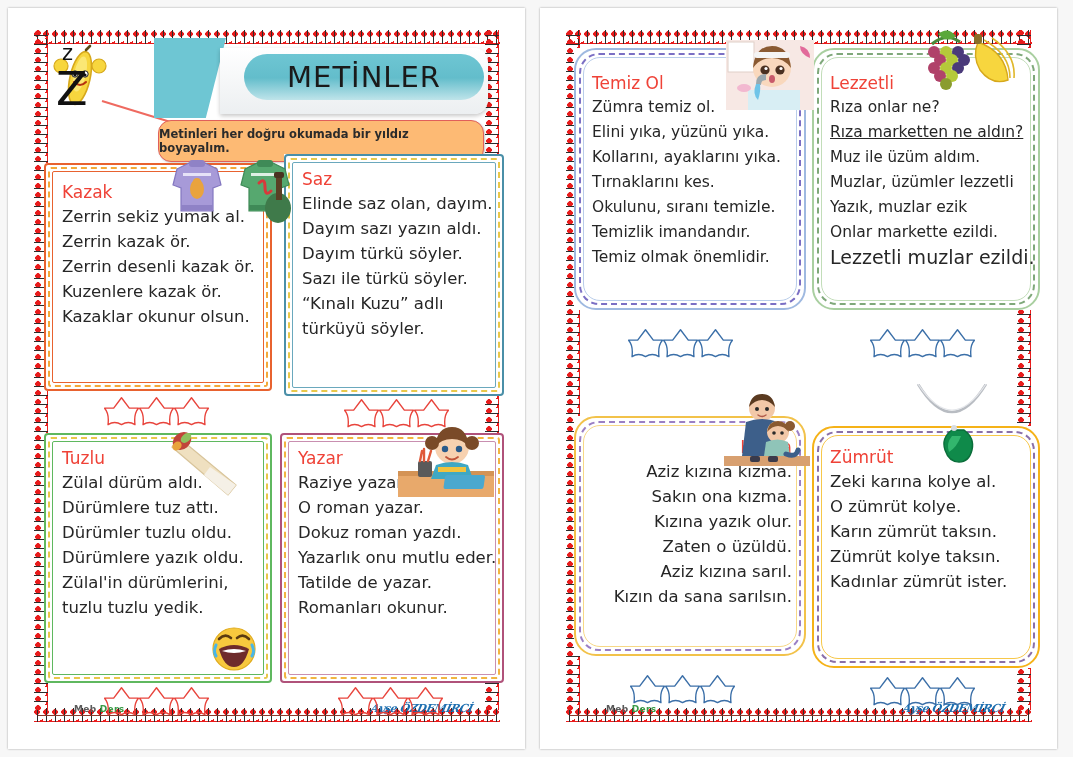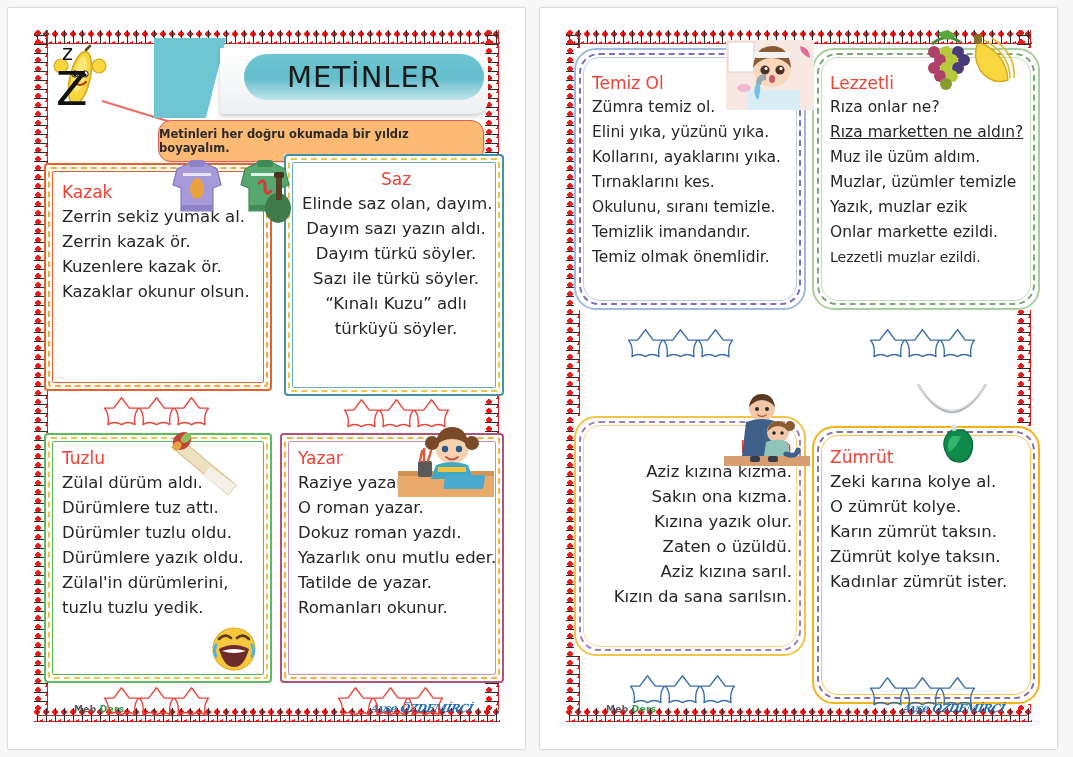--- a/index.html
+++ b/index.html
@@ -243,38 +243,39 @@
           <span>Metinleri her doğru okumada bir yıldız boyayalım.</span>
         </div>
         <div class="tbox " style="left: 36px; top: 155px; width: 228px; height: 228px; padding-left: 40px;">
           <div class="outer" style="border: 2px solid rgb(232, 98, 47);"></div>
           <div class="dash" style="border-color: rgb(244, 169, 58);"></div>
           <div class="inner" style="border-color: rgb(232, 98, 47);"></div>
           <div class="tb-content" style="top: 18px;">
             <div class="tb-title" style="color: rgb(239, 66, 55);">Kazak</div>
             <div class="tb-line sm">Zerrin sekiz yumak al.</div>
             <div class="tb-line sm">Zerrin kazak ör.</div>
+            <div class="tb-line sm">Zerrin desenli kazak ör.</div>
             <div class="tb-line sm">Kuzenlere kazak ör.</div>
             <div class="tb-line sm">Kazaklar okunur olsun.</div>
           </div>
         </div>
         <div class="art" style="left: 151px; top: 147px; width: 145px; height: 62px;"><svg width="145" height="62" viewBox="0 0 145 62">
             <path d="M18 14 L30 8 L46 8 L58 14 L62 30 L54 33 L54 56 L22 56 L22 33 L14 30 Z" fill="#a79ad8" stroke="#8377c0" stroke-width="1.2"></path>
             <rect x="30" y="5" width="16" height="7" rx="3" fill="#8f82c6"></rect>
             <rect x="24" y="18" width="28" height="3" fill="#e6e2f7"></rect>
             <rect x="22" y="50" width="32" height="5" fill="#8f82c6"></rect>
             <ellipse cx="38" cy="34" rx="7" ry="10" fill="#e9a33e"></ellipse>
             <circle cx="38" cy="27" r="4" fill="#e9a33e"></circle>
             <path d="M86 14 L98 8 L114 8 L126 14 L130 30 L122 33 L122 56 L90 56 L90 33 L82 30 Z" fill="#56a86f" stroke="#3f8a57" stroke-width="1.2"></path>
             <rect x="98" y="5" width="16" height="7" rx="3" fill="#3f8a57"></rect>
             <rect x="92" y="18" width="28" height="3" fill="#dff0e4"></rect>
             <rect x="90" y="50" width="32" height="5" fill="#3f8a57"></rect>
             <path d="M100 28 q6 -6 6 4 q0 10 6 4" fill="none" stroke="#d8393b" stroke-width="3" stroke-linecap="round"></path>
           </svg></div>
-        <div class="tbox " style="left: 276px; top: 146px; width: 220px; height: 242px; text-align: center;">
+        <div class="tbox " style="left: 276px; top: 146px; width: 220px; height: 242px;">
           <div class="outer" style="border: 2px solid rgb(74, 143, 168);"></div>
           <div class="dash" style="border-color: rgb(232, 200, 74);"></div>
           <div class="inner" style="border-color: rgb(106, 168, 189);"></div>
           <div class="tb-content" style="top: 14px;">
             <div class="tb-title" style="color: rgb(239, 66, 55);">Saz</div>
             <div class="tb-line sm">Elinde saz olan, dayım.</div>
             <div class="tb-line sm">Dayım sazı yazın aldı.</div>
             <div class="tb-line sm">Dayım türkü söyler.</div>
             <div class="tb-line sm">Sazı ile türkü söyler.</div>
             <div class="tb-line sm">“Kınalı Kuzu” adlı</div>
@@ -443,24 +444,24 @@
           </svg></div>
         <div class="tbox rounded" style="left: 272px; top: 40px; width: 228px; height: 262px;">
           <div class="outer" style="border: 2px solid rgb(169, 207, 160);"></div>
           <div class="dash" style="border-color: rgb(127, 168, 122);"></div>
           <div class="inner" style="border-color: rgb(194, 221, 185);"></div>
           <div class="tb-content" style="top: 24px;">
             <div class="tb-title" style="color: rgb(239, 66, 55);">Lezzetli</div>
             <div class="tb-line sm" style="font-size: 15.5px; line-height: 25px;">Rıza onlar ne?</div>
             <div class="tb-line sm" style="font-size: 15.5px; line-height: 25px; text-decoration: underline;">Rıza marketten ne aldın?</div>
             <div class="tb-line sm" style="font-size: 15px; line-height: 25px;">Muz ile üzüm aldım.</div>
-            <div class="tb-line sm" style="font-size: 15.5px; line-height: 25px;">Muzlar, üzümler temizle</div>
+            <div class="tb-line sm" style="font-size: 15.5px; line-height: 25px;">Muzlar, üzümler lezzetli</div>
             <div class="tb-line sm" style="font-size: 15.5px; line-height: 25px;">Yazık, muzlar ezik</div>
             <div class="tb-line sm" style="font-size: 15.5px; line-height: 25px;">Onlar markette ezildi.</div>
-            <div class="tb-line sm" style="font-size: 14px; line-height: 25px;">Lezzetli muzlar ezildi.</div>
+            <div class="tb-line sm" style="font-size: 19px; line-height: 25px;">Lezzetli muzlar ezildi.</div>
           </div>
         </div>
         <div class="art" style="left: 372px; top: 18px; width: 104px; height: 72px;"><svg width="104" height="72" viewBox="0 0 104 72">
             <circle cx="22" cy="26" r="6" fill="#b0426a"></circle>
             <circle cx="34" cy="26" r="6" fill="#b5c93a"></circle>
             <circle cx="46" cy="26" r="6" fill="#4a3a7a"></circle>
             <circle cx="28" cy="34" r="6" fill="#b0426a"></circle>
             <circle cx="40" cy="34" r="6" fill="#b5c93a"></circle>
             <circle cx="52" cy="34" r="6" fill="#4a3a7a"></circle>
             <circle cx="22" cy="42" r="6" fill="#b0426a"></circle>
@@ -501,21 +502,21 @@
             <circle cx="54" cy="38" r="11" fill="#f2c8a8"></circle>
             <path d="M43 38 q2 -11 11 -11 q9 0 11 11 q-5 -6 -11 -6 q-6 0 -11 6" fill="#8a5a30"></path>
             <circle cx="66" cy="32" r="5" fill="#8a5a30"></circle>
             <circle cx="50" cy="39" r="1.8" fill="#2a2a2a"></circle>
             <circle cx="58" cy="39" r="1.8" fill="#2a2a2a"></circle>
             <path d="M42 48 q12 -5 22 0 l2 14 l-26 0 Z" fill="#8fc4b8"></path>
             <path d="M62 60 q10 4 12 -4" fill="none" stroke="#3d5f8a" stroke-width="5" stroke-linecap="round"></path>
             <rect x="26" y="62" width="10" height="6" rx="2" fill="#3a3a4a"></rect>
             <rect x="44" y="62" width="10" height="6" rx="2" fill="#3a3a4a"></rect>
           </svg></div>
-        <div class="tbox rounded" style="left: 272px; top: 418px; width: 228px; height: 278px;">
+        <div class="tbox rounded" style="left: 272px; top: 418px; width: 228px; height: 242px;">
           <div class="outer" style="border: 2px solid rgb(245, 178, 24);"></div>
           <div class="dash" style="border-color: rgb(138, 111, 168);"></div>
           <div class="inner" style="border-color: rgb(247, 200, 74);"></div>
           <div class="tb-content" style="top: 20px;">
             <div class="tb-title" style="color: rgb(239, 66, 55);">Zümrüt</div>
             <div class="tb-line sm">Zeki karına kolye al.</div>
             <div class="tb-line sm">O zümrüt kolye.</div>
             <div class="tb-line sm">Karın zümrüt taksın.</div>
             <div class="tb-line sm">Zümrüt kolye taksın.</div>
             <div class="tb-line sm">Kadınlar zümrüt ister.</div>

